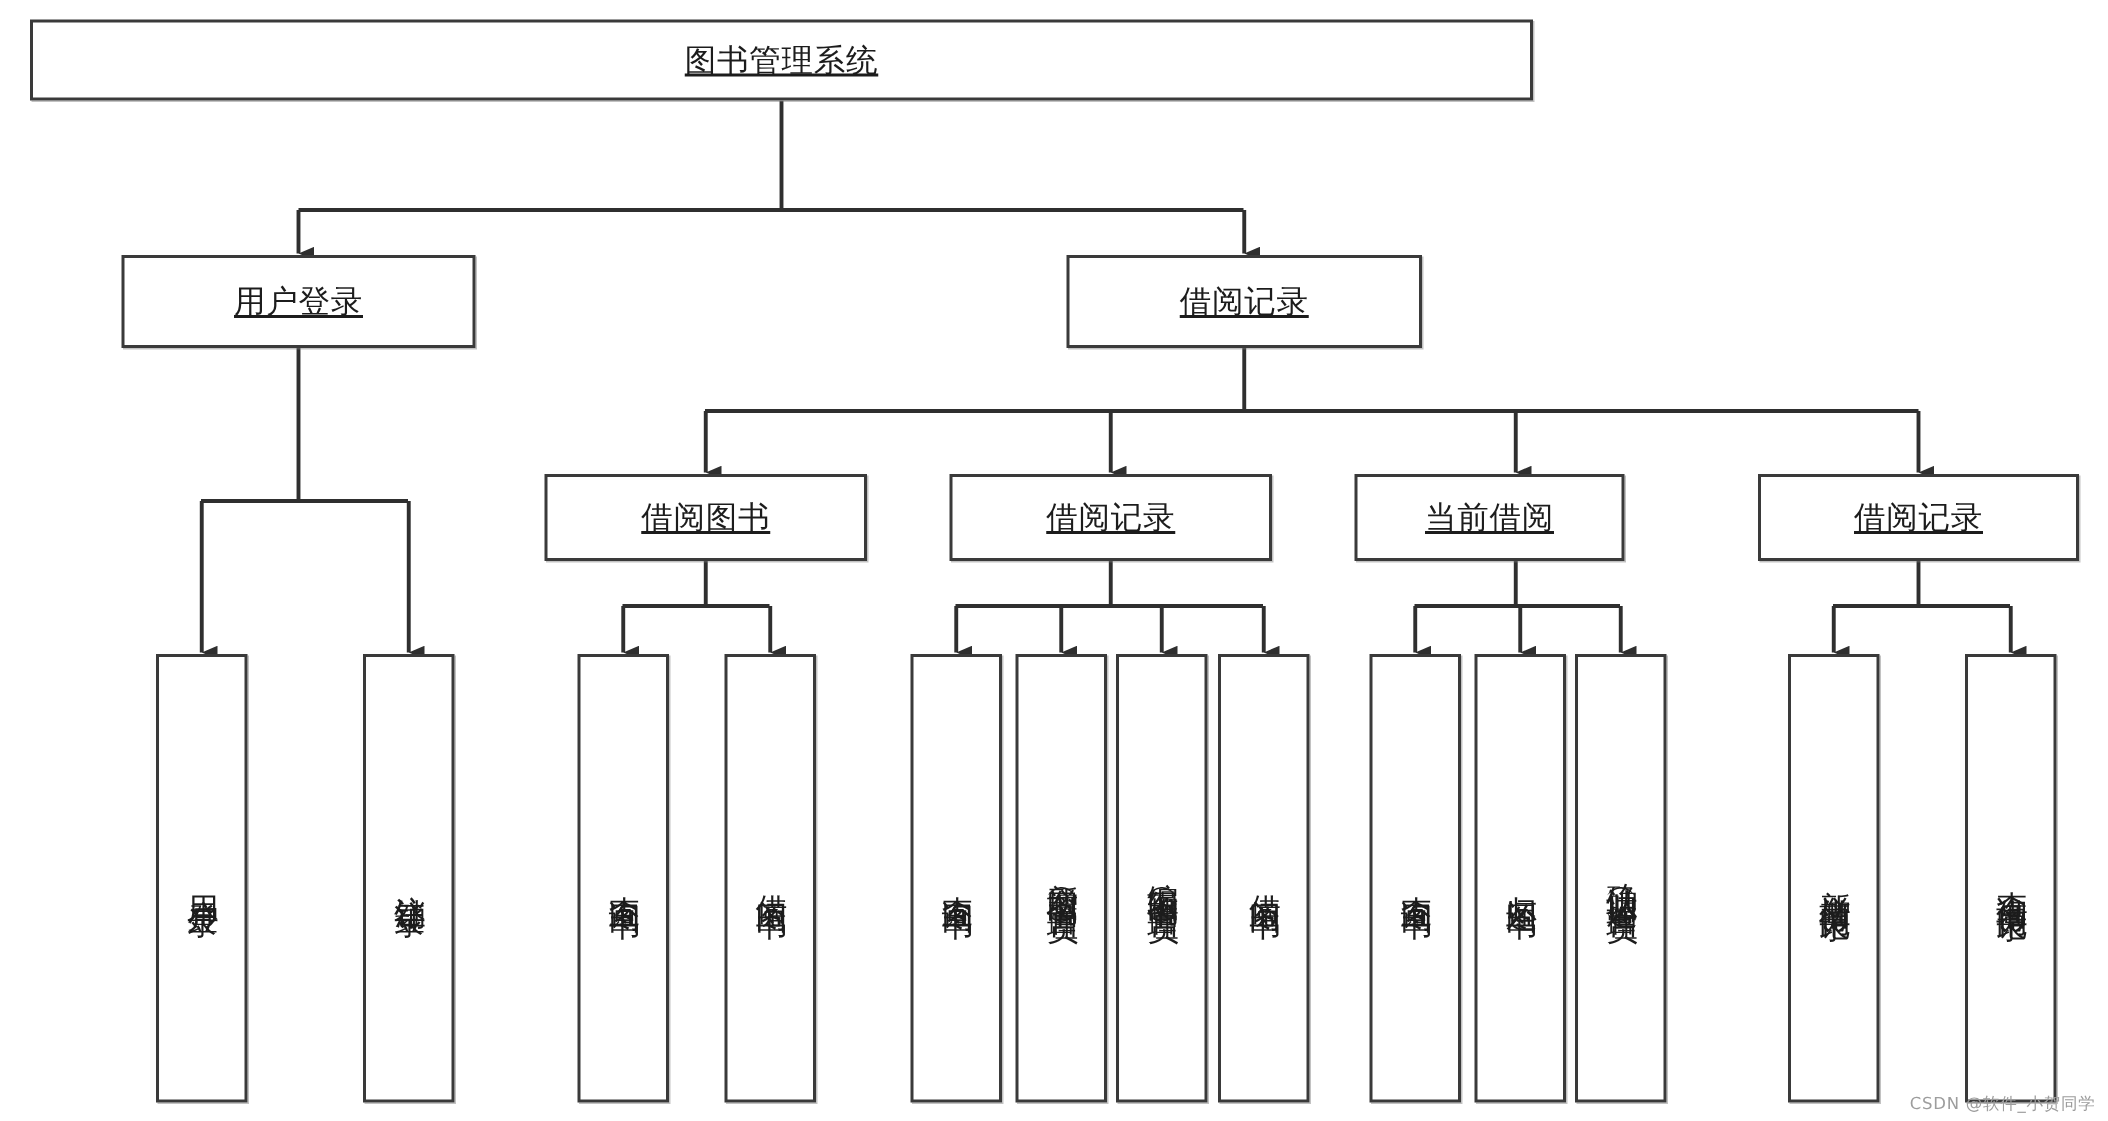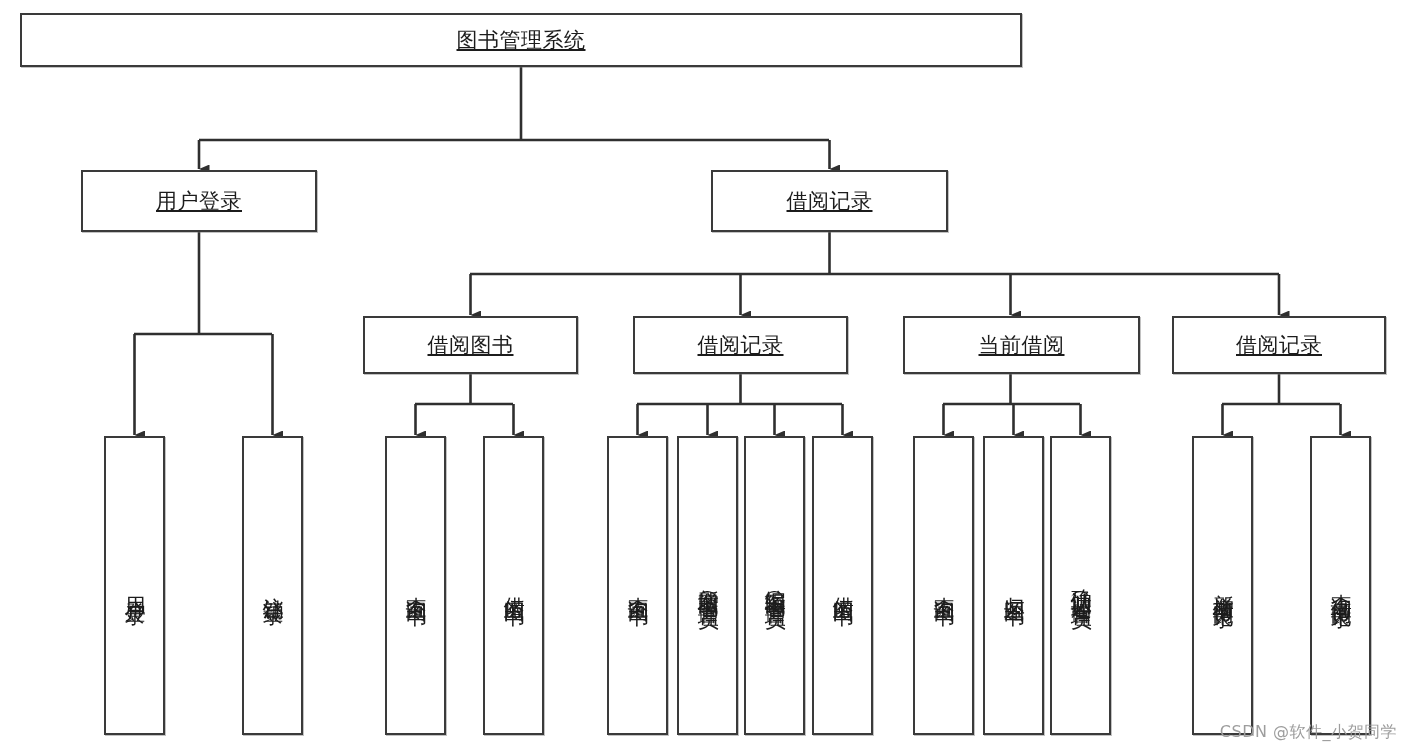--- a/index.html
+++ b/index.html
@@ -68,21 +68,21 @@
     left: 0;
     top: 0;
     width: 1405px;
     height: 747px;
     pointer-events: none;
   }
   #watermark {
     position: absolute;
     right: 8px;
     bottom: 4px;
-    font-size: 16px;
+    font-size: 11px;
     color: #9d9d9d;
     letter-spacing: 0.5px;
     white-space: nowrap;
   }
 </style>
 </head>
 <body>
 
 <div id="diagram-root">
 
@@ -138,21 +138,21 @@
       </div>
       <div class="node-box" style="left: 711px; top: 170px; width: 237px; height: 62px;">
         <div class="node-label-h">借阅记录</div>
       </div>
       <div class="node-box" style="left: 363px; top: 316px; width: 215px; height: 58px;">
         <div class="node-label-h">借阅图书</div>
       </div>
       <div class="node-box" style="left: 633px; top: 316px; width: 215px; height: 58px;">
         <div class="node-label-h">借阅记录</div>
       </div>
-      <div class="node-box" style="left: 903px; top: 316px; width: 237px; height: 58px;">
+      <div class="node-box" style="left: 903px; top: 316px; width: 180px; height: 58px;">
         <div class="node-label-h">当前借阅</div>
       </div>
       <div class="node-box" style="left: 1172px; top: 316px; width: 214px; height: 58px; padding-left: 40px;">
         <div class="node-label-h">借阅记录</div>
       </div>
       <div class="node-box" style="left: 104px; top: 436px; width: 61px; height: 299px;">
         <div class="node-label-v">用户登录</div>
       </div>
       <div class="node-box" style="left: 242px; top: 436px; width: 61px; height: 299px;">
         <div class="node-label-v">注销登录</div>

